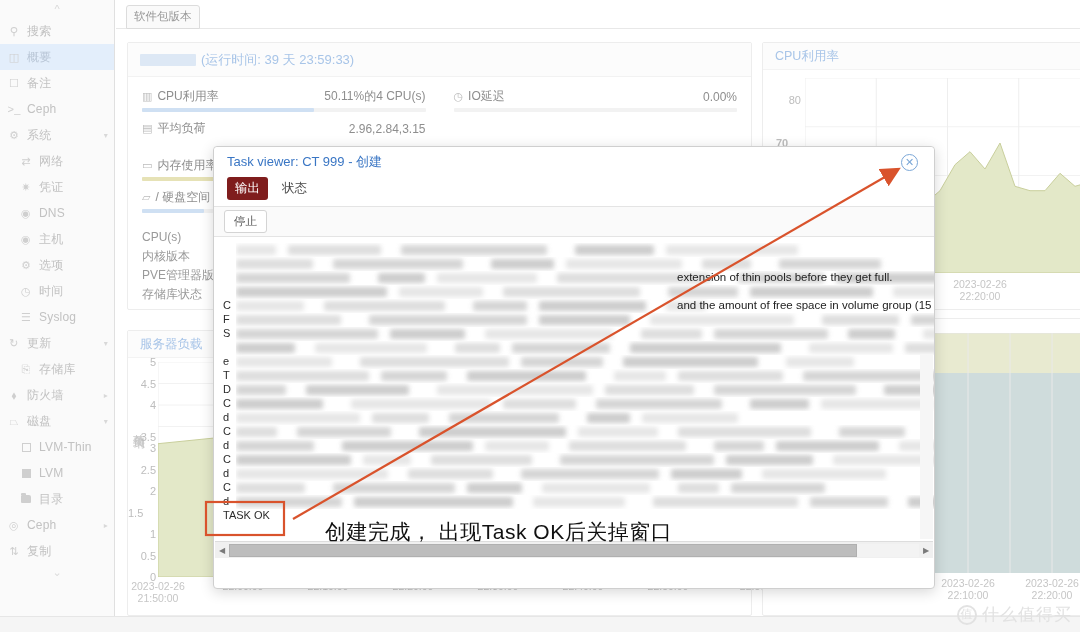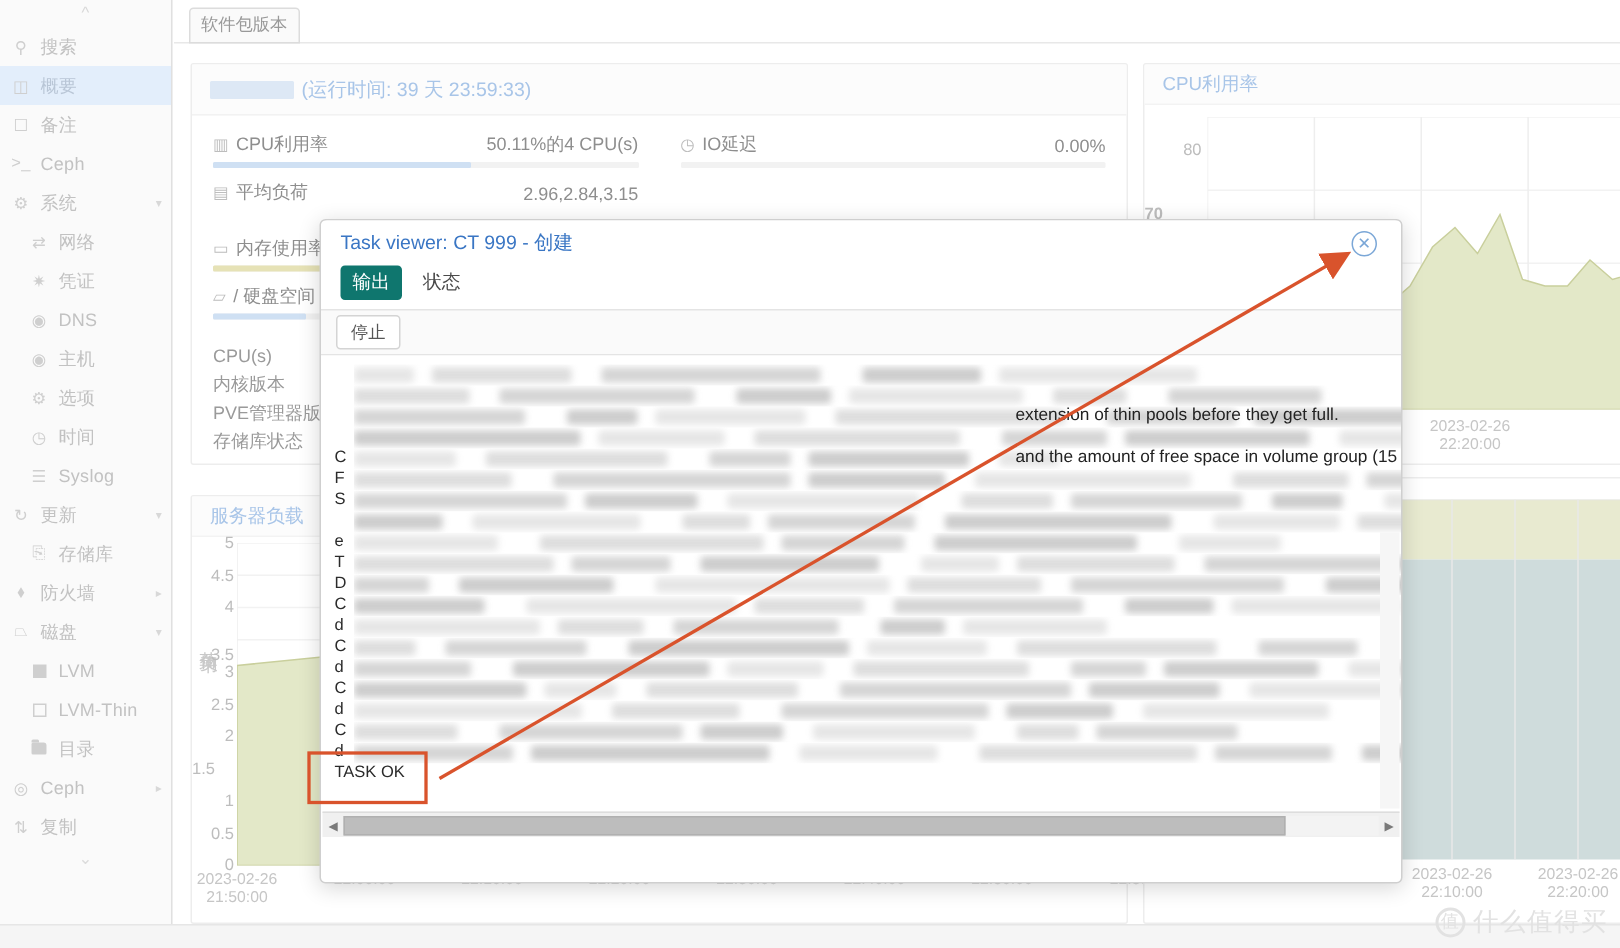--- a/index.html
+++ b/index.html
@@ -118,21 +118,21 @@
     background: #fff; border-radius: 4px 4px 0 0;
   }
   .dlg-close {
     position:absolute; right: 16px; top: 7px; width: 17px; height: 17px;
     border-radius: 50%; border: 1px solid #7ba7d7; color:#7ba7d7;
     display:flex; align-items:center; justify-content:center; font-size:11px;
     background:#fff; cursor:pointer;
   }
   .dlg-tabs { display:flex; gap: 6px; padding: 1px 0 6px 13px; background:#fff; align-items:center;}
   .dtab { font-size: 12.5px; color:#4a4a4a; padding: 3px 8px; border-radius: 3px;}
-  .dtab.sel { background:#0f766e; color:#fff; }
+  .dtab.sel { background:#7f1d1d; color:#fff; }
   .dlg-toolbar { height: 31px; border-top:1px solid #e4e4e4; border-bottom:1px solid #e4e4e4;
     background:#fafafa; display:flex; align-items:center; padding-left:10px;}
   .dbtn { border:1px solid #d4d4d4; border-radius:3px; background:#fff; color:#555;
     font-size:11.5px; padding:3px 9px; }
   .dlg-body { position:relative; height: 322px; background:#fff; overflow:hidden; padding: 4px 0 0 0;}
   .logline { position:relative; height: 14px; font-size: 11px; color:#2b2b2b;
     padding-left: 9px; white-space: nowrap; overflow:hidden; font-family:"Liberation Sans","DejaVu Sans",sans-serif;}
   .blurwrap { position:absolute; left:22px; top:0; right:0; height:14px; overflow:hidden;}
   .blurbar { position:absolute; top:2px; height:10px; background:#b8b8b8; opacity:.55; filter: blur(2.6px); border-radius:2px;}
   .clear-txt { position:absolute; left:463px; font-size:11.5px; color:#222; white-space:nowrap;}
@@ -225,29 +225,29 @@
           <span class="side-lbl">防火墙</span>
           <span class="side-arrow">▸</span>
         </div>
         <div class="side-item">
           <span class="side-ico">⏢</span>
           <span class="side-lbl">磁盘</span>
           <span class="side-arrow">▾</span>
         </div>
         <div class="side-item sub">
           <span class="side-ico">
+            <span class="sq hollow"></span>
+          </span>
+          <span class="side-lbl">LVM-Thin</span>
+        </div>
+        <div class="side-item sub">
+          <span class="side-ico">
             <span class="sq"></span>
           </span>
           <span class="side-lbl">LVM</span>
-        </div>
-        <div class="side-item sub">
-          <span class="side-ico">
-            <span class="sq hollow"></span>
-          </span>
-          <span class="side-lbl">LVM-Thin</span>
         </div>
         <div class="side-item sub">
           <span class="side-ico">
             <span class="folder"></span>
           </span>
           <span class="side-lbl">目录</span>
         </div>
         <div class="side-item">
           <span class="side-ico">◎</span>
           <span class="side-lbl">Ceph</span>
@@ -396,21 +396,21 @@
           </div>
         </div>
     </div>
   </div>
 
   <div class="cpupanel">
     <div class="panel-title">CPU利用率</div>
     <div class="chartbox" style="height:240px">
       <div id="cpu-yticks">
           <div class="ytick" style="top: 116.333px; left: 0px; width: 38px; text-align: right;">60</div>
-          <div class="ytick" style="top: 73px; left: 0px; width: 38px; text-align: left; font-weight: bold;">70</div>
+          <div class="ytick" style="top: 73px; left: 0px; width: 38px; text-align: center; font-weight: bold;">70</div>
           <div class="ytick" style="top: 29.6667px; left: 0px; width: 38px; text-align: right;">80</div>
         </div>
       <svg id="cpu-svg" width="285" height="195" style="position:absolute;left:42px;top:8px">
           <line y1="195" y2="195" x1="0" x2="285" stroke="#f2f2f2"></line>
           <line y1="146.25" y2="146.25" x1="0" x2="285" stroke="#f2f2f2"></line>
           <line y1="97.5" y2="97.5" x1="0" x2="285" stroke="#f2f2f2"></line>
           <line y1="48.75" y2="48.75" x1="0" x2="285" stroke="#f2f2f2"></line>
           <line y1="0" y2="0" x1="0" x2="285" stroke="#f2f2f2"></line>
           <line x1="285" x2="285" y1="0" y2="195" stroke="#eeeeee"></line>
           <line x1="213.75" x2="213.75" y1="0" y2="195" stroke="#eeeeee"></line>
@@ -631,20 +631,21 @@
   <svg style="position:absolute;left:0;top:0;width:1080px;height:632px;pointer-events:none">
     <defs>
       <marker id="arw" markerWidth="9" markerHeight="9" refX="7" refY="4.5" orient="auto">
         <path d="M0,0 L9,4.5 L0,9 z" fill="#d9532c"></path>
       </marker>
     </defs>
     <line x1="293" y1="519" x2="897" y2="170" stroke="#d9532c" stroke-width="2.2" marker-end="url(#arw)"></line>
     <rect x="206" y="502" width="78" height="33" fill="none" stroke="#d9532c" stroke-width="2.2"></rect>
   </svg>
 
+  <div class="annot-text">创建完成， 出现Task OK后关掉窗口</div>
 
   <div class="bottom-strip"></div>
 
   <div class="watermark">
     <span class="wm-circle">值</span>
     <span>什么值得买</span>
   </div>
 </div>
 
 </body></html>

